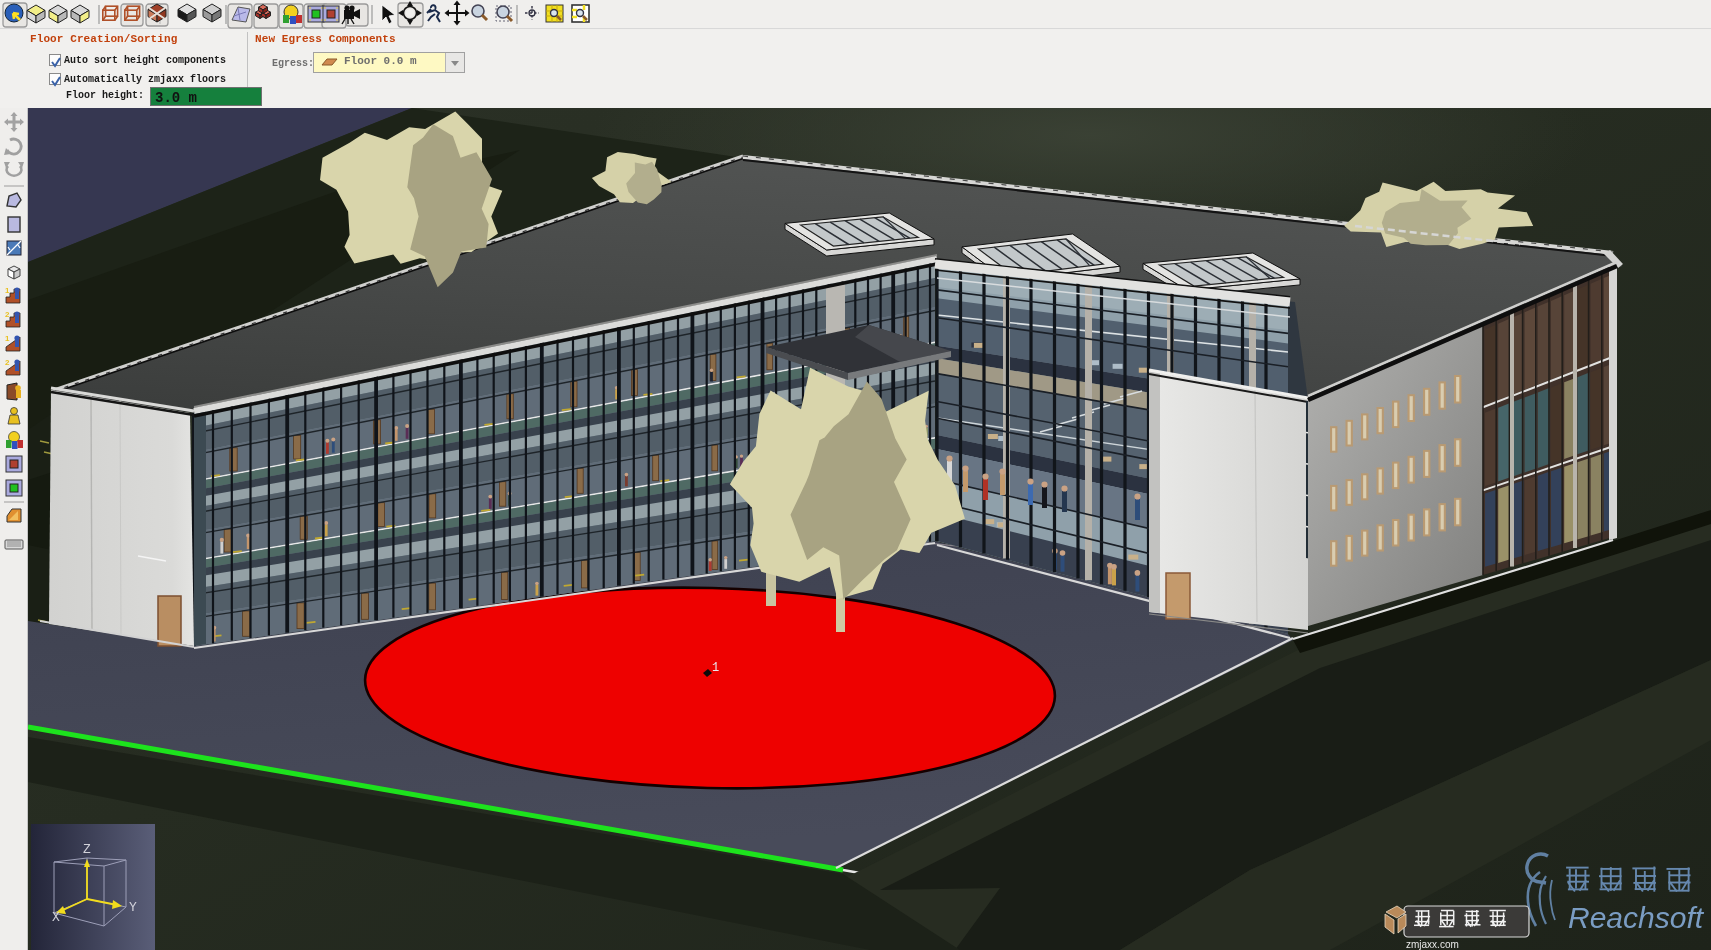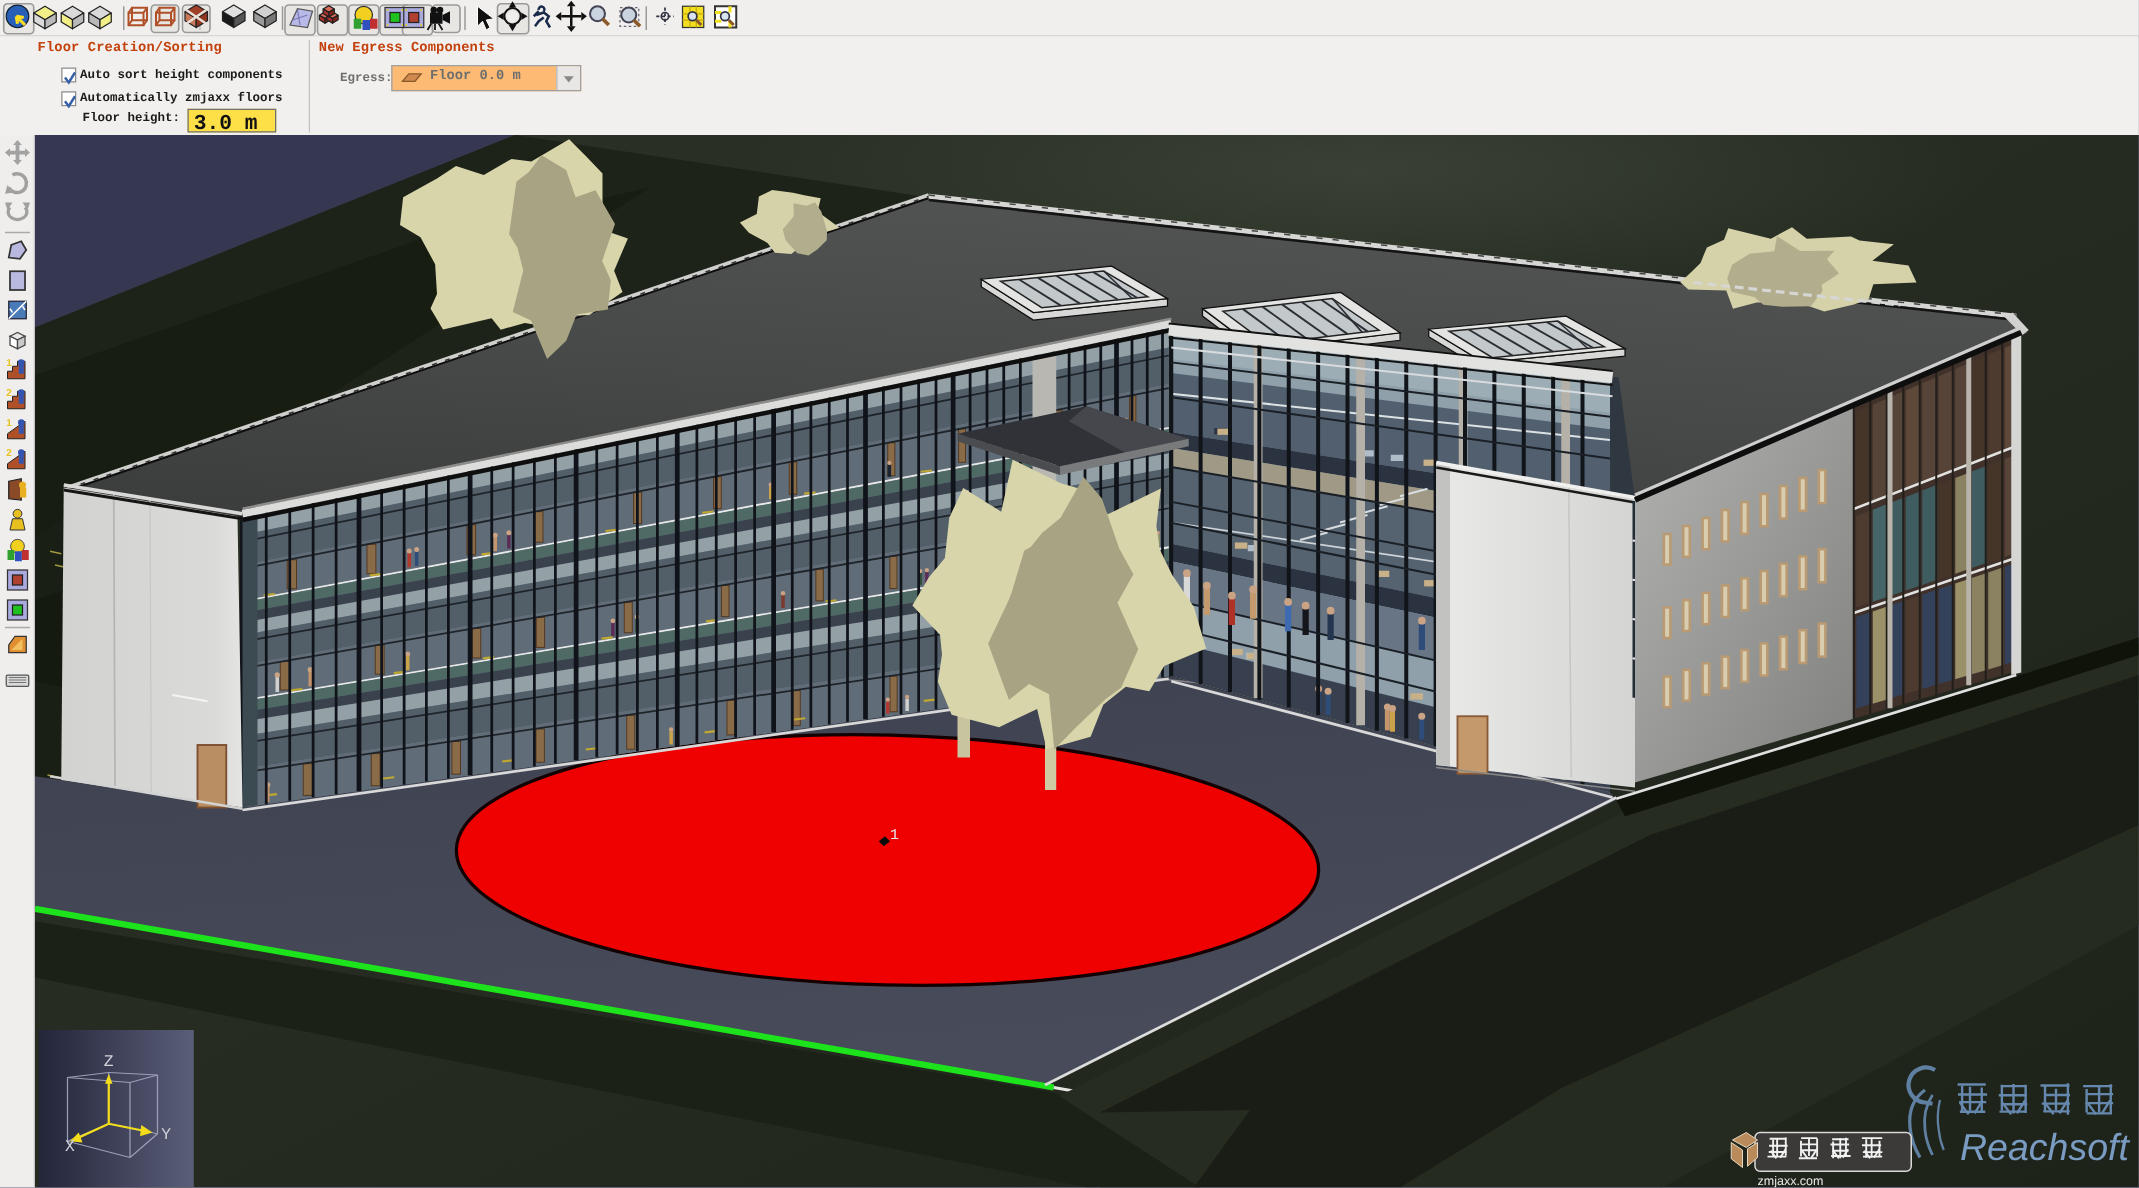--- a/index.html
+++ b/index.html
@@ -1,22 +1,22 @@
 <!DOCTYPE html>
 <html><head><meta charset="utf-8"><style>
 *{margin:0;padding:0;box-sizing:border-box}
 body{width:1711px;height:950px;overflow:hidden;font-family:"Liberation Sans",sans-serif;background:#f0efed;position:relative}
 #tbar{position:absolute;left:0;top:0;width:1711px;height:29px;background:#f0efed;border-bottom:1px solid #d8d8d8}
 #panel{position:absolute;left:0;top:30px;width:1711px;height:78px;background:#f1f0ee;font-family:"Liberation Mono",monospace}
 #panel .vd{position:absolute;left:247px;top:2px;height:74px;border-left:1px solid #c2c2c2}
 .t1{position:absolute;font-weight:bold;font-size:11px;color:#c2410c;letter-spacing:0.1px;white-space:nowrap}
 .lb{position:absolute;font-size:10px;font-weight:bold;color:#1a1a1a;white-space:nowrap}
 .cb{position:absolute;width:12px;height:12px;background:#fdfdfd;border:1px solid #8a8a8a}
-#fh{position:absolute;left:150px;top:57px;width:71px;height:19px;background:#fde047;border:1px solid #707070;font-size:17px;font-weight:bold;font-family:"Liberation Mono",monospace;padding:2px 4px;color:#111}
-#combo{position:absolute;left:313px;top:22px;width:152px;height:21px;background:#fdba74;border:1px solid #a0a0a0;color:#6e6e6e;font-size:11px;font-weight:bold;font-family:"Liberation Mono",monospace}
+#fh{position:absolute;left:150px;top:57px;width:112px;height:19px;background:#15803d;border:1px solid #707070;font-size:14px;font-weight:bold;font-family:"Liberation Mono",monospace;padding:2px 4px;color:#111}
+#combo{position:absolute;left:313px;top:22px;width:152px;height:21px;background:#fef9c3;border:1px solid #a0a0a0;color:#6e6e6e;font-size:11px;font-weight:bold;font-family:"Liberation Mono",monospace}
 #combo .ar{position:absolute;right:0;top:0;width:19px;height:19px;border-left:1px solid #b5b5b5;background:#e8e7e5}
 #ltb{position:absolute;left:0;top:108px;width:28px;height:842px;background:#efeeec;border-right:1px solid #c5c5c5}
 #vp{position:absolute;left:28px;top:108px;width:1683px;height:842px;background:#363751}
 #vp svg{position:absolute;left:0;top:0}
 </style></head><body>
 <div id="tbar"><svg width="1711" height="29" viewBox="0 0 1711 29">
       <rect x="3" y="3" width="24" height="24" rx="3" fill="#e8e6e3" stroke="#9a9a9a" stroke-width="1.3"></rect>
 <rect x="121" y="4" width="22" height="22" rx="3" fill="#e8e6e3" stroke="#9a9a9a" stroke-width="1.3"></rect>
 <rect x="146" y="4" width="22" height="22" rx="3" fill="#e8e6e3" stroke="#9a9a9a" stroke-width="1.3"></rect>
 <rect x="228" y="4" width="24" height="24" rx="3" fill="#e8e6e3" stroke="#9a9a9a" stroke-width="1.3"></rect>

